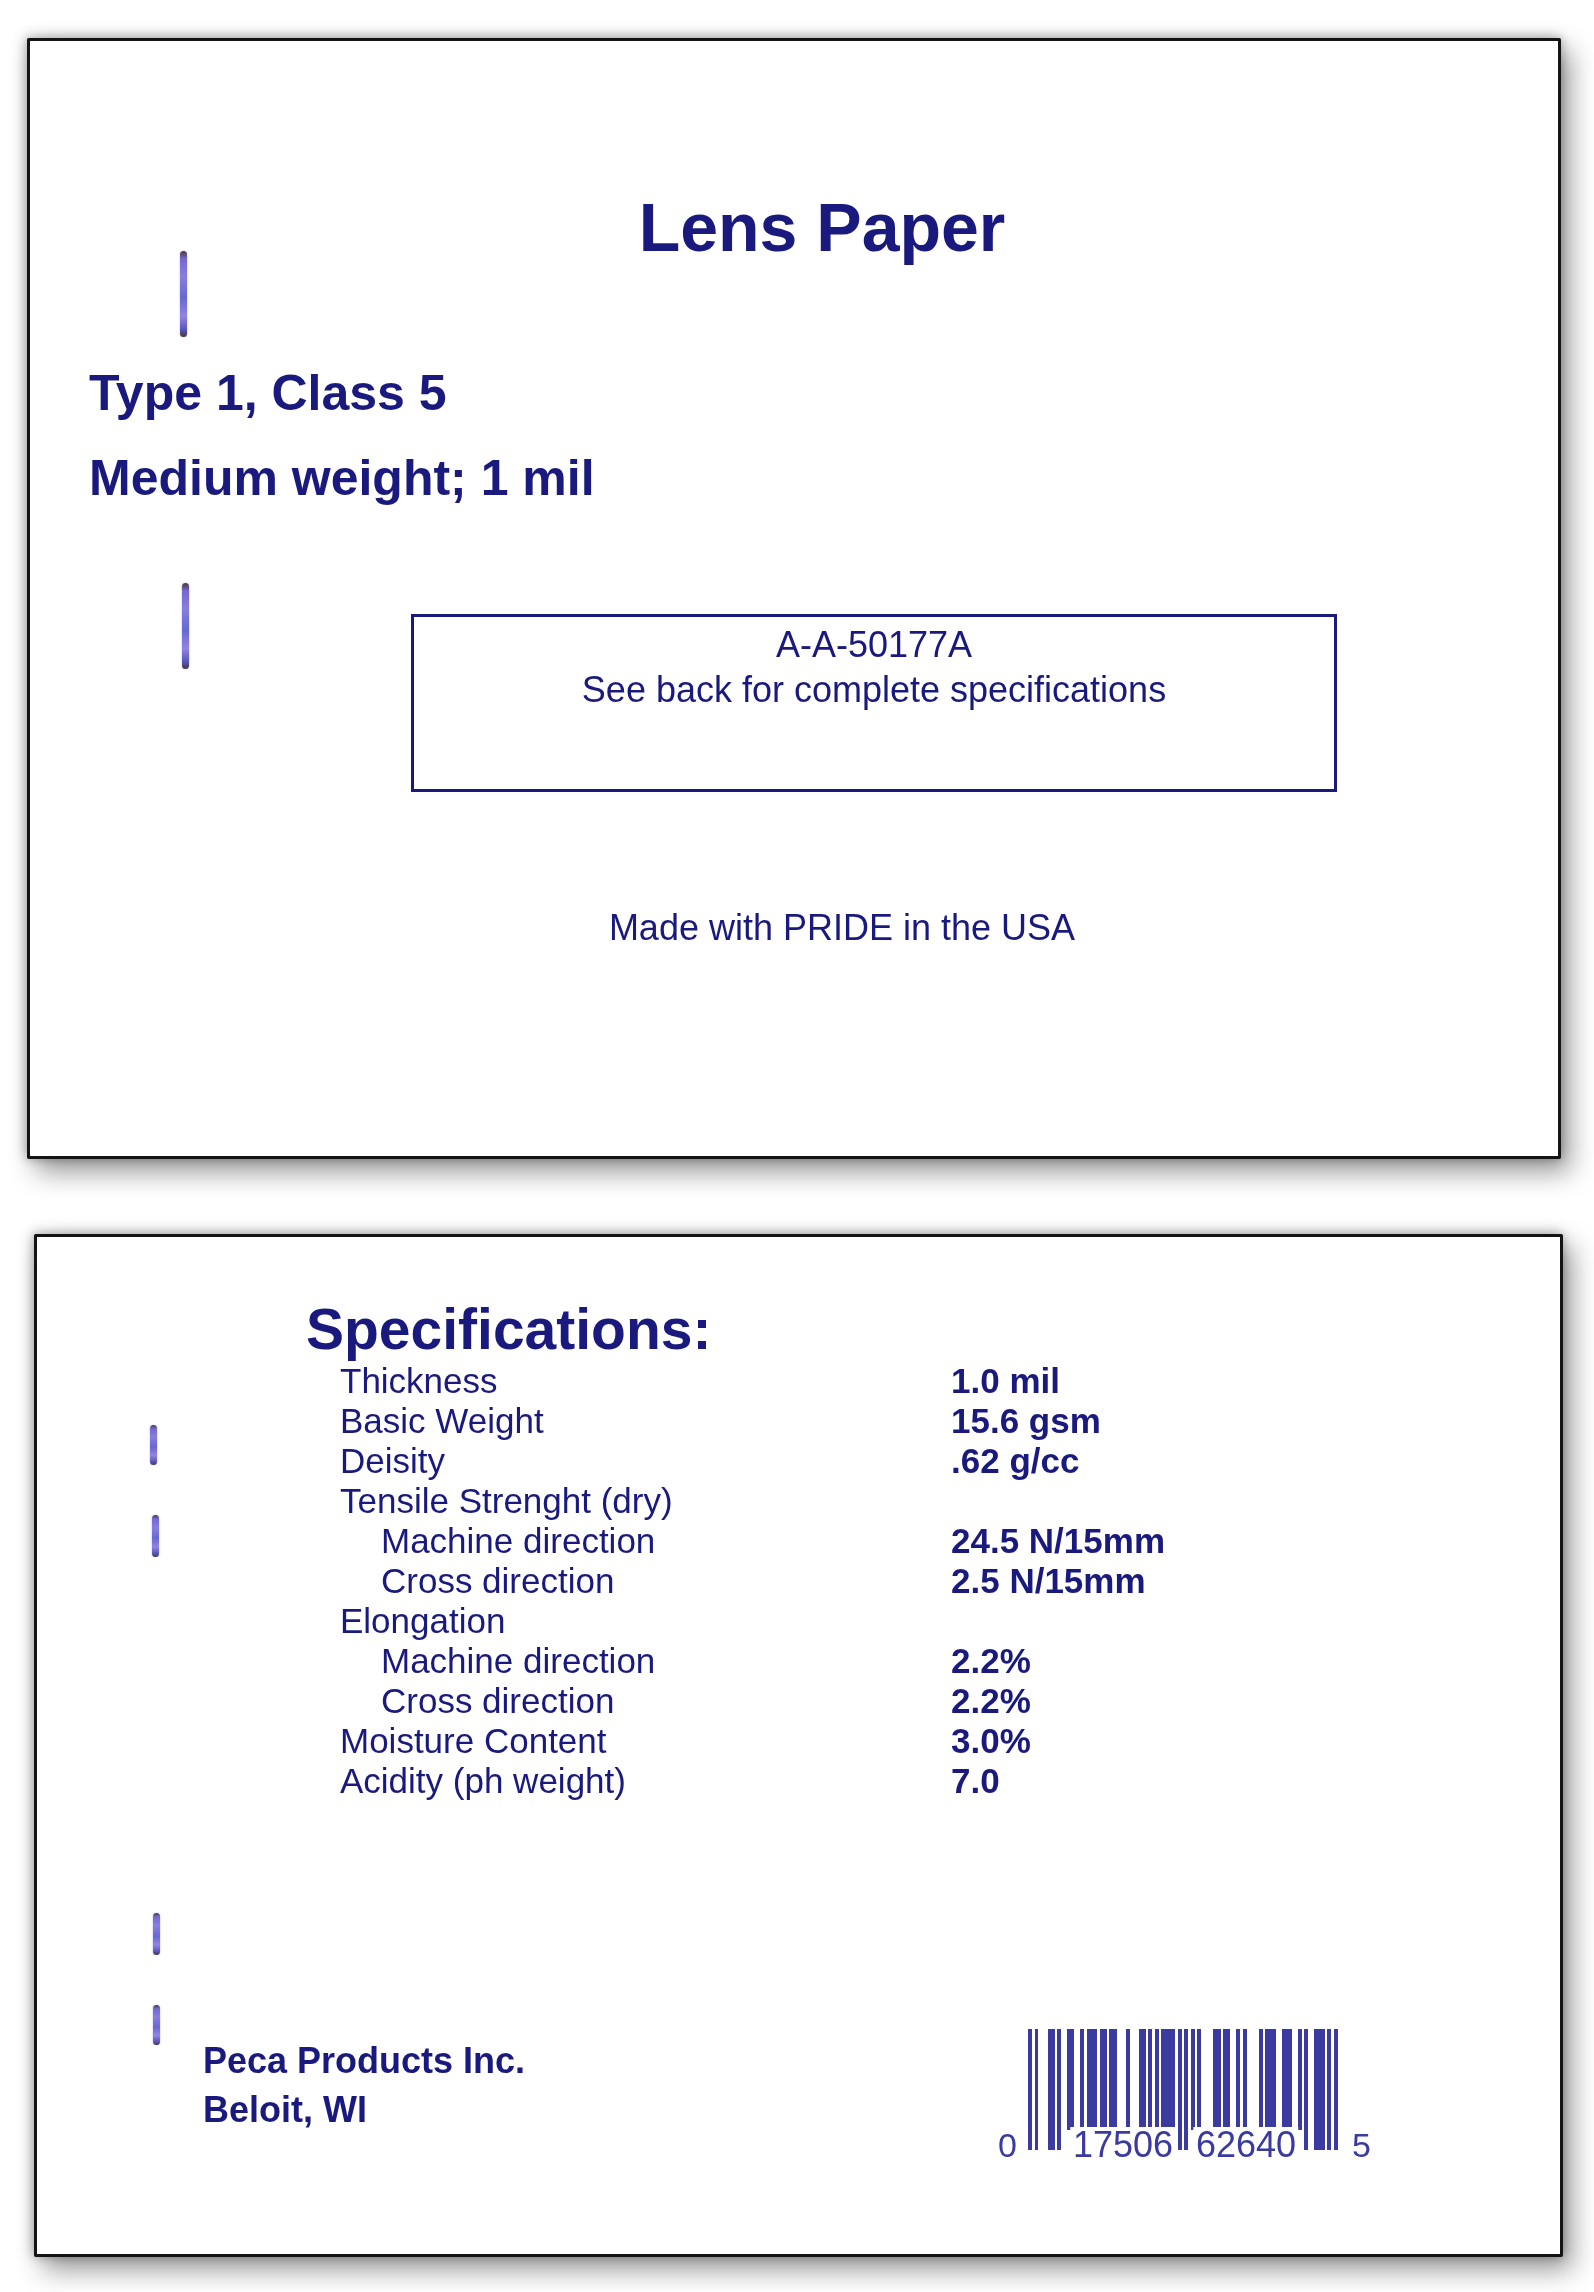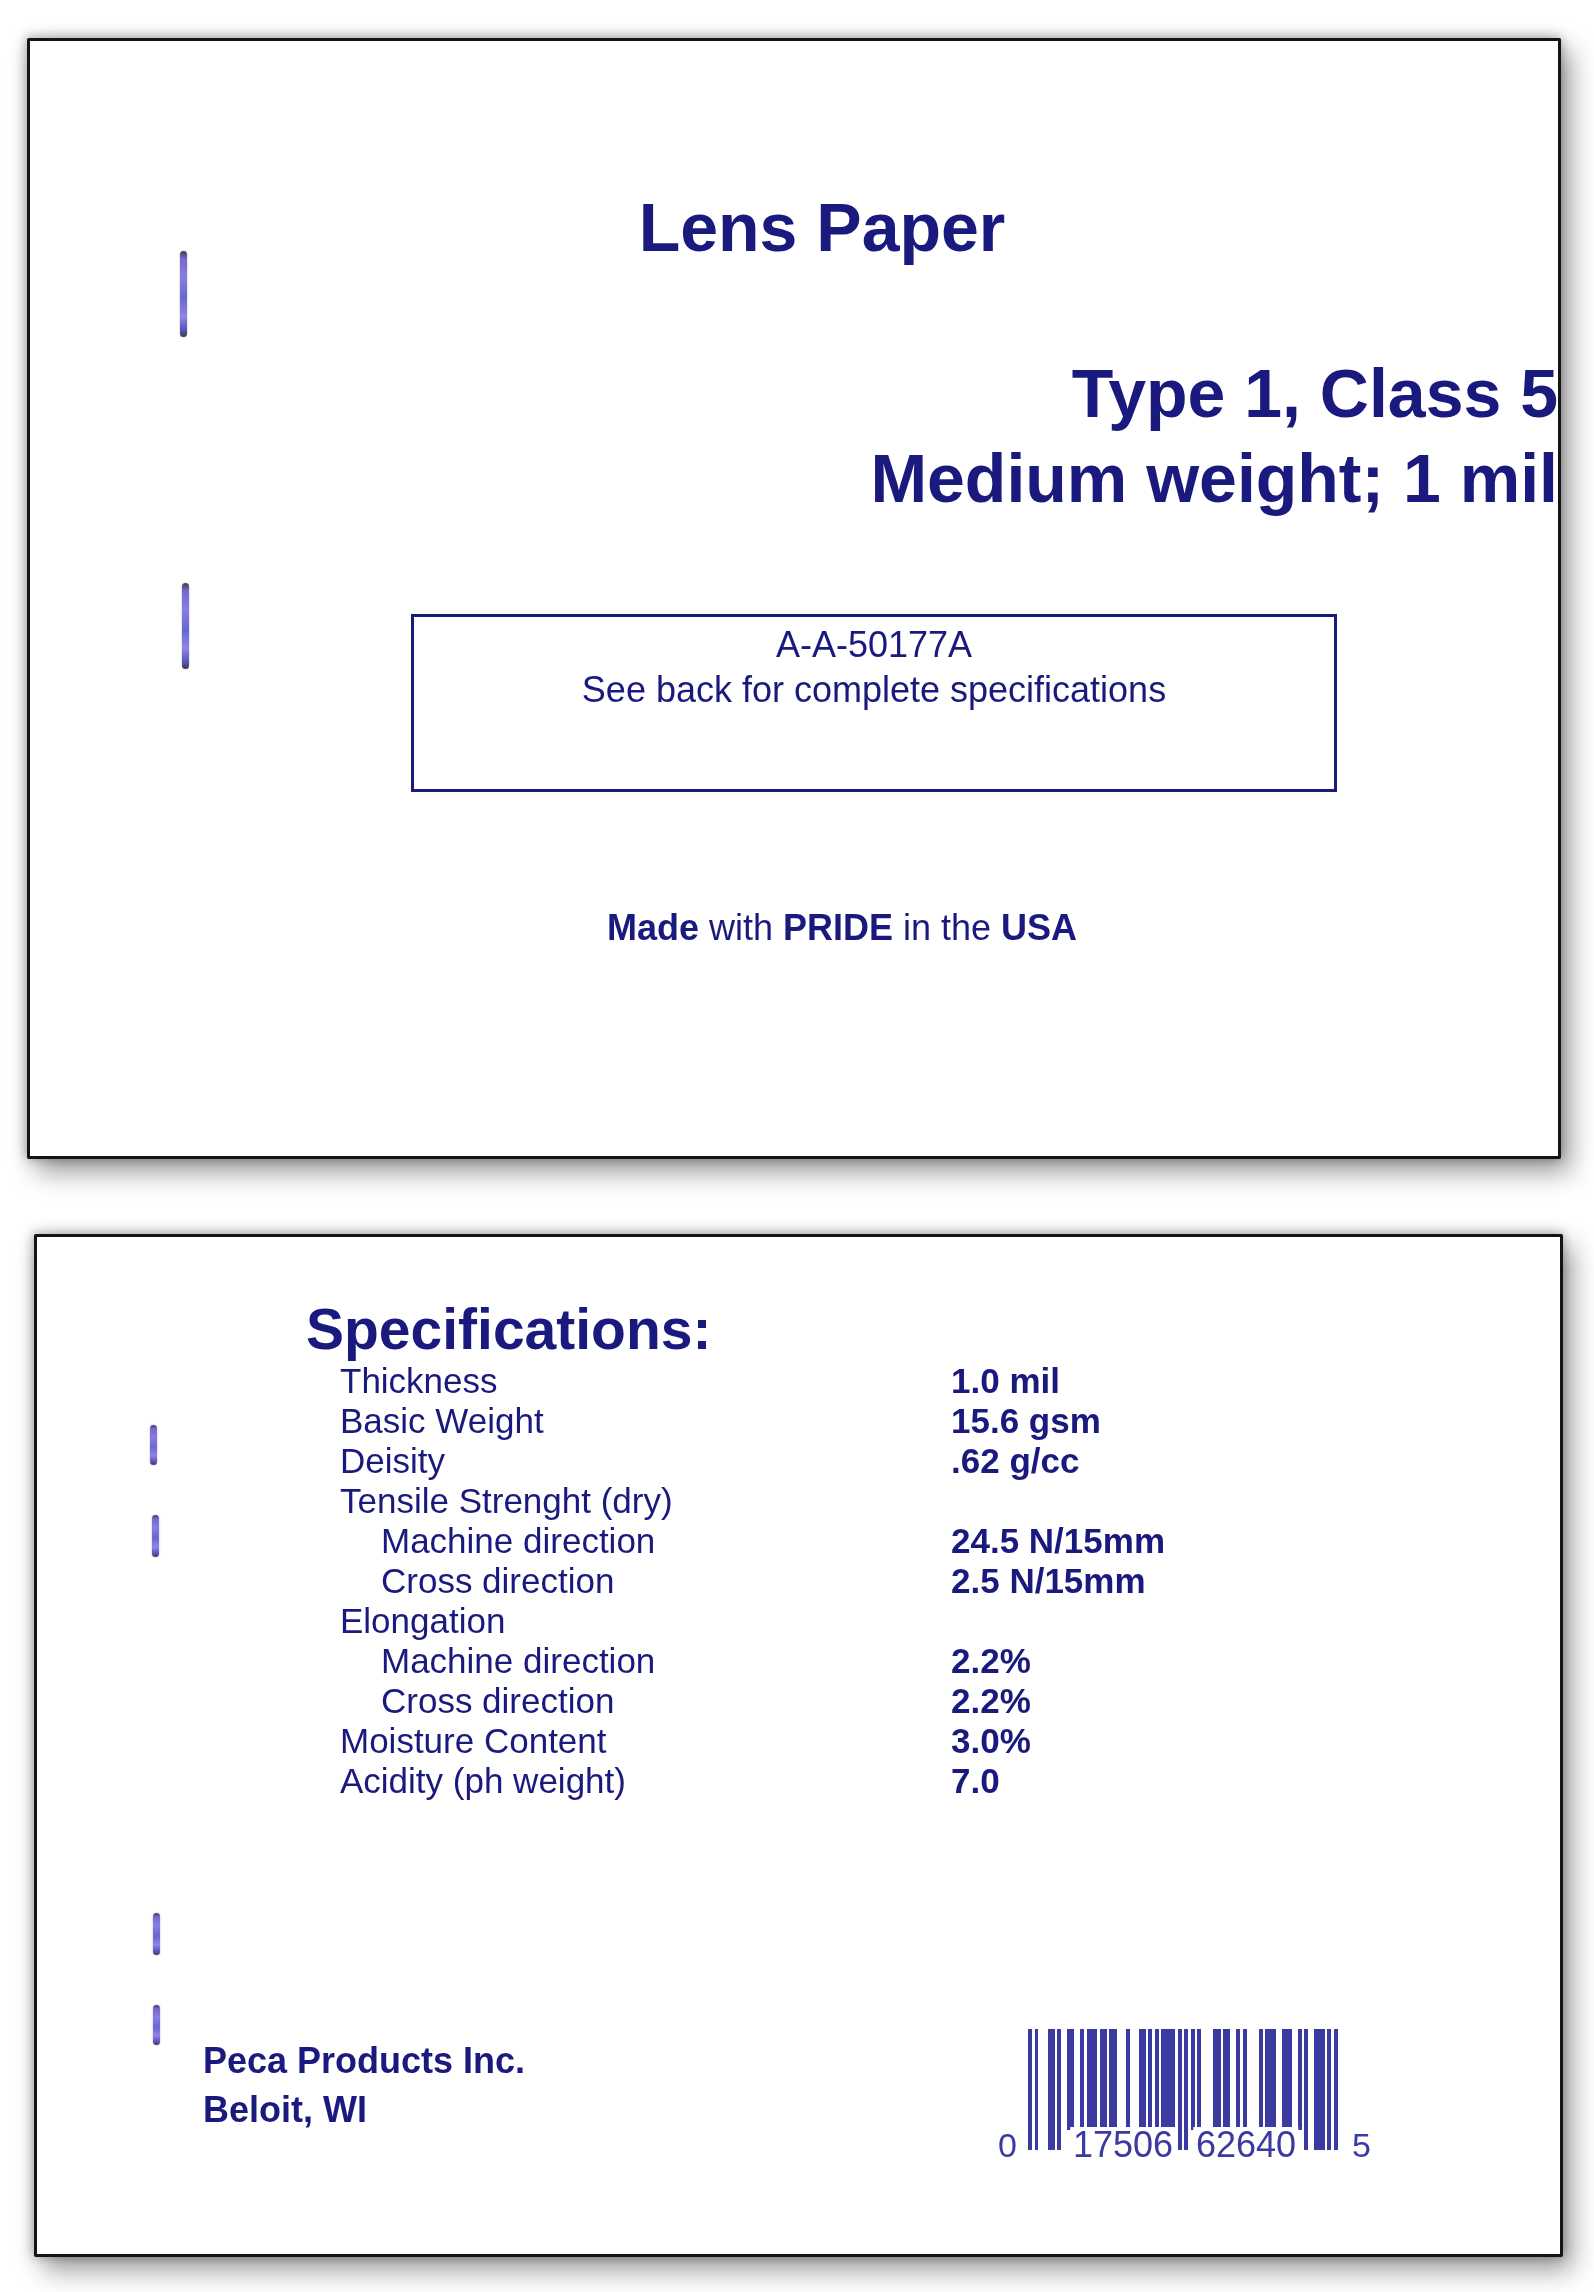--- a/index.html
+++ b/index.html
@@ -26,35 +26,35 @@
     box-shadow:0 0 1.8px rgba(90,90,200,.6);
   }
 
   
   .front-title{
     position:absolute;left:0;width:100%;top:150px;text-align:center;
     padding-left:56px;box-sizing:border-box;
     font-size:68px;line-height:72px;font-weight:bold;
   }
   .front-subtitle{
-    position:absolute;left:0;width:100%;top:310px;text-align:right;
+    position:absolute;left:0;width:100%;top:310px;text-align:left;
     padding-left:59px;box-sizing:border-box;
-    font-size:68px;line-height:85px;font-weight:bold;
+    font-size:50px;line-height:85px;font-weight:bold;
   }
   .spec-box{
     position:absolute;left:381px;top:573px;width:926px;height:178px;
     border:3.6px solid var(--navy);box-sizing:border-box;
     text-align:center;font-size:36px;line-height:45px;padding-top:5.4px;
   }
   .made-line{
     position:absolute;left:0;width:100%;top:865px;text-align:center;
     padding-left:96px;box-sizing:border-box;
     font-size:36px;line-height:43px;
   }
-  .made-line .b{font-weight:bold;text-align:right;}
+  .made-line .b{font-weight:normal;text-align:right;}
 
   
   .specs-heading{
     position:absolute;left:269px;top:61px;
     font-size:57px;line-height:63px;font-weight:bold;
   }
   .spec-rows{position:absolute;left:303px;top:124px;width:1075px;}
   .spec-row{position:relative;height:40px;font-size:35px;line-height:40px;}
   .spec-label.indent2{margin-left:41px;display:inline-block;}
   .spec-value{position:absolute;left:611px;top:0;font-weight:bold;}

